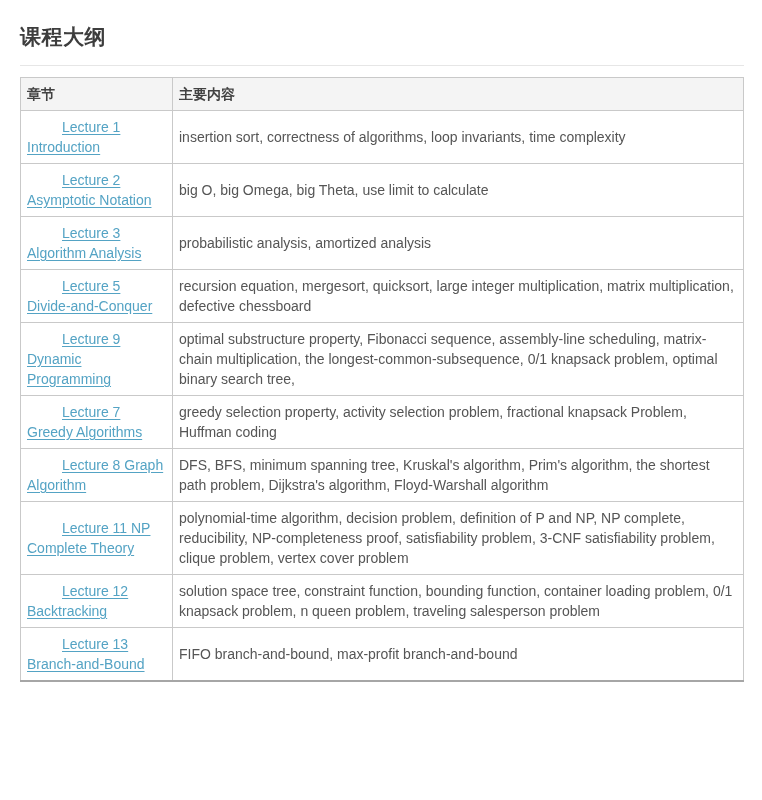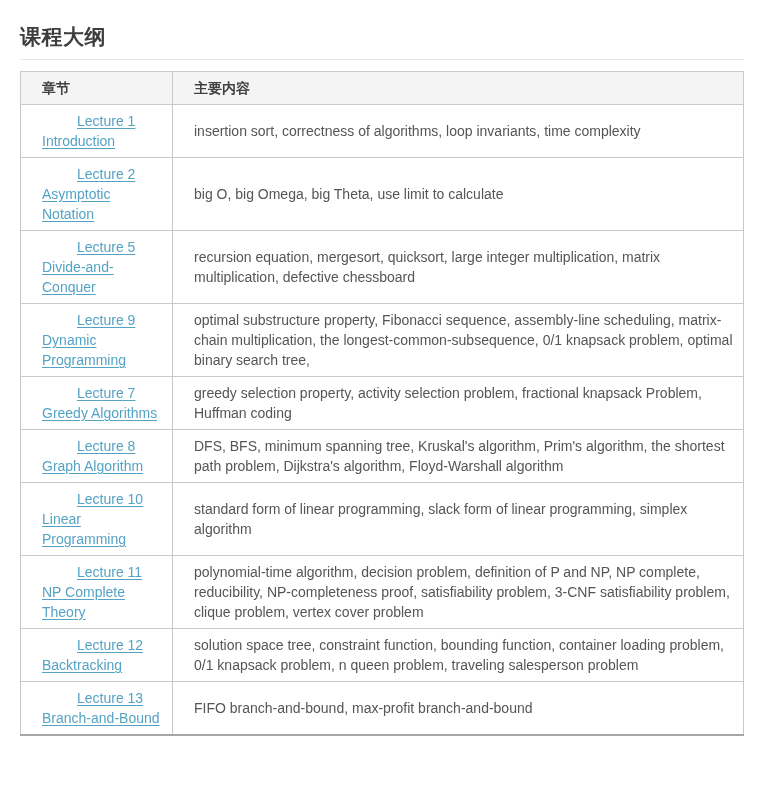--- a/index.html
+++ b/index.html
@@ -9,39 +9,39 @@
   }
   body { width: 762px; min-height: 800px; }
   .page {
     padding: 23px 18px 20px 20px;
   }
   .page-title {
     font-size: 21px;
     font-weight: bold;
     color: #3d3d3d;
     letter-spacing: 0.5px;
-    margin-bottom: 8px;
+    margin-bottom: 14px;
   }
   .title-divider {
     border: none;
     border-top: 1px solid #e6e6e6;
     height: 0;
     margin: 0 0 11px 0;
   }
   table.outline-table {
     width: 724px;
     border-collapse: collapse;
     table-layout: fixed;
     border: 1px solid var(--border-outer);
     border-bottom-width: 2px;
   }
   .outline-table th,
   .outline-table td {
     border: 1px solid var(--border-inner);
-    padding: 6px 8px 6px 21px;
+    padding: 6px 8px 6px 6px;
     font-size: 14px;
     line-height: 20px;
     text-align: left;
     vertical-align: middle;
     word-wrap: break-word;
   }
   .outline-table thead th {
     background: var(--header-bg);
     color: #424242;
     font-weight: bold;
@@ -75,38 +75,38 @@
     <tbody id="table-body">
         <tr>
           <td class="chapter-cell"><a href="#">Lecture 1 Introduction</a></td>
           <td class="content-cell">insertion sort, correctness of algorithms, loop invariants, time complexity</td>
         </tr>
         <tr>
           <td class="chapter-cell"><a href="#">Lecture 2 Asymptotic Notation</a></td>
           <td class="content-cell">big O, big Omega, big Theta, use limit to calculate</td>
         </tr>
         <tr>
+          <td class="chapter-cell"><a href="#">Lecture 3 Algorithm Analysis</a></td>
+          <td class="content-cell">probabilistic analysis, amortized analysis</td>
+        </tr>
+        <tr>
           <td class="chapter-cell"><a href="#">Lecture 5 Divide-and-Conquer</a></td>
           <td class="content-cell">recursion equation, mergesort, quicksort, large integer multiplication, matrix multiplication, defective chessboard</td>
         </tr>
         <tr>
           <td class="chapter-cell"><a href="#">Lecture 9 Dynamic Programming</a></td>
           <td class="content-cell">optimal substructure property, Fibonacci sequence, assembly-line scheduling, matrix-chain multiplication, the longest-common-subsequence, 0/1 knapsack problem, optimal binary search tree,</td>
         </tr>
         <tr>
           <td class="chapter-cell"><a href="#">Lecture 7 Greedy Algorithms</a></td>
           <td class="content-cell">greedy selection property, activity selection problem, fractional knapsack Problem, Huffman coding</td>
         </tr>
         <tr>
           <td class="chapter-cell"><a href="#">Lecture 8 Graph Algorithm</a></td>
           <td class="content-cell">DFS, BFS, minimum spanning tree, Kruskal's algorithm, Prim's algorithm, the shortest path problem, Dijkstra's algorithm, Floyd-Warshall algorithm</td>
-        </tr>
-        <tr>
-          <td class="chapter-cell"><a href="#">Lecture 10 Linear Programming</a></td>
-          <td class="content-cell">standard form of linear programming, slack form of linear programming, simplex algorithm</td>
         </tr>
         <tr>
           <td class="chapter-cell"><a href="#">Lecture 11 NP Complete Theory</a></td>
           <td class="content-cell">polynomial-time algorithm, decision problem, definition of P and NP, NP complete, reducibility, NP-completeness proof, satisfiability problem, 3-CNF satisfiability problem, clique problem, vertex cover problem</td>
         </tr>
         <tr>
           <td class="chapter-cell"><a href="#">Lecture 12 Backtracking</a></td>
           <td class="content-cell">solution space tree, constraint function, bounding function, container loading problem, 0/1 knapsack problem, n queen problem, traveling salesperson problem</td>
         </tr>
         <tr>

